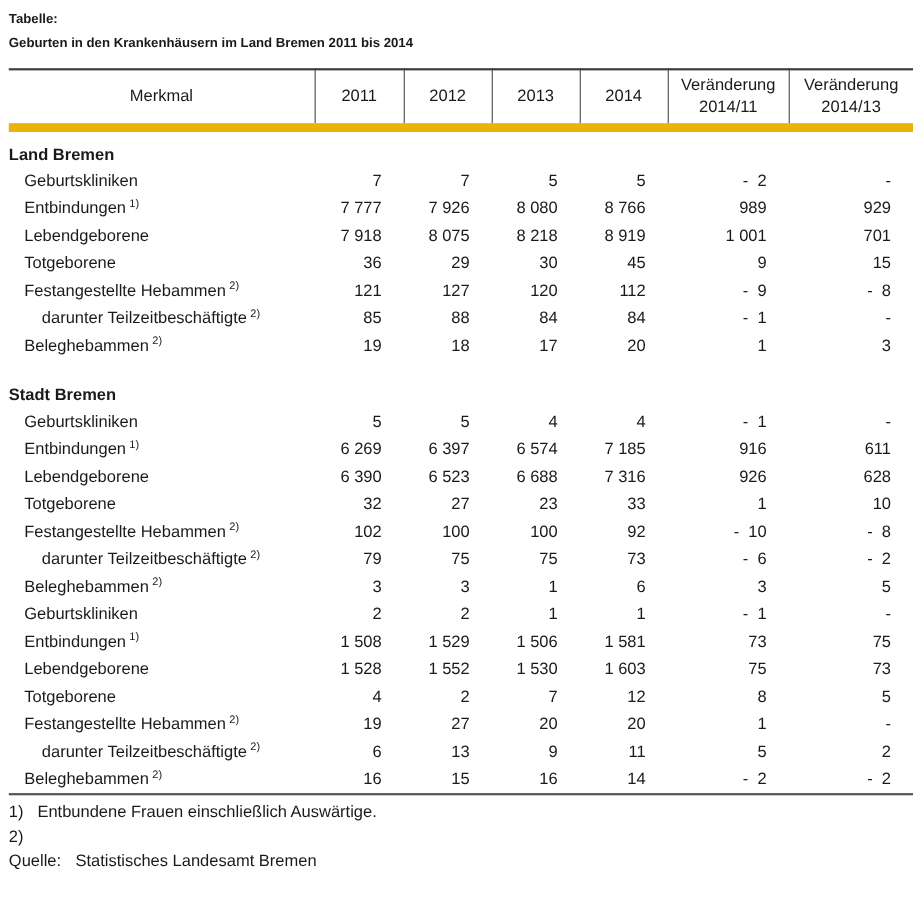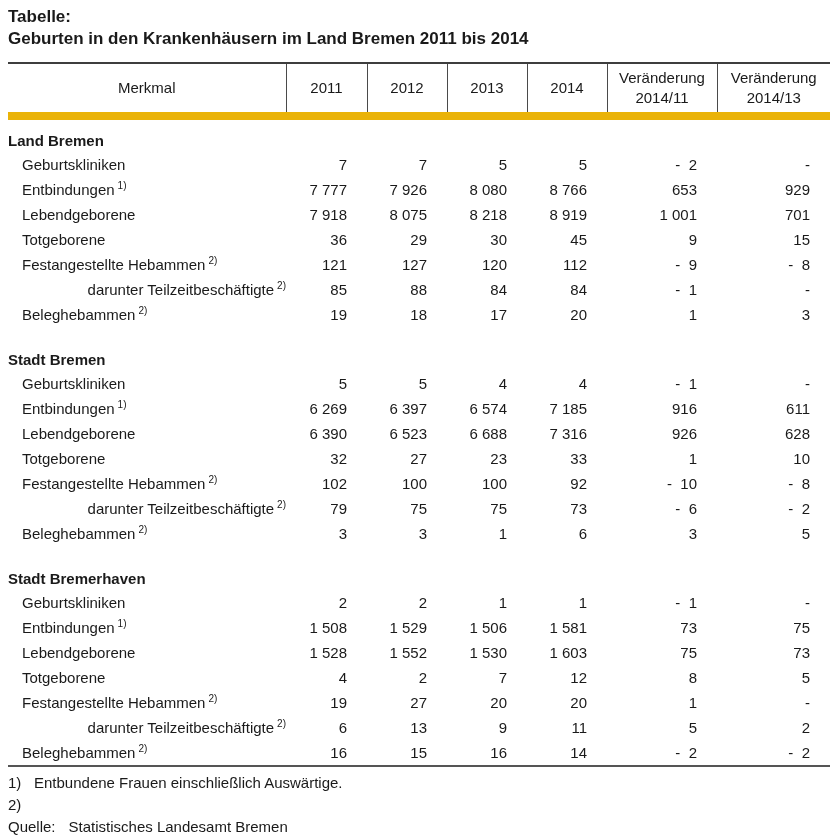--- a/index.html
+++ b/index.html
@@ -7,21 +7,21 @@
     margin: 0; padding: 0;
     width: 840px; height: 836px;
     overflow: hidden;
     background: #ffffff;
     font-family: "Liberation Sans", "DejaVu Sans", sans-serif;
     color: #1a1a1a;
   }
   .page { padding: 6px 10px 0 8px; width: 840px; }
 
   
-  .doc-title { font-size: 17px; font-weight: bold; line-height: 22px; }
+  .doc-title { font-size: 12px; font-weight: bold; line-height: 22px; }
 
   
   table.stat-table {
     border-collapse: collapse;
     table-layout: fixed;
     width: 822px;
     margin-top: 12px;
   }
   col.c-merkmal { width: 278px; }
   col.c-year    { width: 80px; }
@@ -54,21 +54,21 @@
   tr.section-row td {
     font-weight: bold;
     height: 44px;
     vertical-align: bottom;
     padding-bottom: 3px;
     padding-left: 0;
   }
   tr.section-row.first td { height: 36px; margin-top: 26px; }
   td.label { text-align: left; white-space: nowrap; }
   td.label.indent1 { padding-left: 14px; }
-  td.label.indent2 { padding-left: 30px; text-align: right; }
+  td.label.indent2 { padding-left: 30px; }
   td.num {
     text-align: right;
     padding-right: 20px;
     white-space: pre;
   }
   sup.fn-ref {
     font-size: 10px;
     vertical-align: super;
     line-height: 0;
     margin-left: 3px;
@@ -129,21 +129,21 @@
           <td class="num">5</td>
           <td class="num">-  2</td>
           <td class="num">-</td>
         </tr>
         <tr>
           <td class="label indent1"><span>Entbindungen</span><sup class="fn-ref">1)</sup></td>
           <td class="num">7 777</td>
           <td class="num">7 926</td>
           <td class="num">8 080</td>
           <td class="num">8 766</td>
-          <td class="num">653</td>
+          <td class="num">989</td>
           <td class="num">929</td>
         </tr>
         <tr>
           <td class="label indent1"><span>Lebendgeborene</span></td>
           <td class="num">7 918</td>
           <td class="num">8 075</td>
           <td class="num">8 218</td>
           <td class="num">8 919</td>
           <td class="num">1 001</td>
           <td class="num">701</td>
@@ -242,23 +242,20 @@
           <td class="num">-  2</td>
         </tr>
         <tr>
           <td class="label indent1"><span>Beleghebammen</span><sup class="fn-ref">2)</sup></td>
           <td class="num">3</td>
           <td class="num">3</td>
           <td class="num">1</td>
           <td class="num">6</td>
           <td class="num">3</td>
           <td class="num">5</td>
-        </tr>
-        <tr class="section-row">
-          <td colspan="7">Stadt Bremerhaven</td>
         </tr>
         <tr>
           <td class="label indent1"><span>Geburtskliniken</span></td>
           <td class="num">2</td>
           <td class="num">2</td>
           <td class="num">1</td>
           <td class="num">1</td>
           <td class="num">-  1</td>
           <td class="num">-</td>
         </tr>

